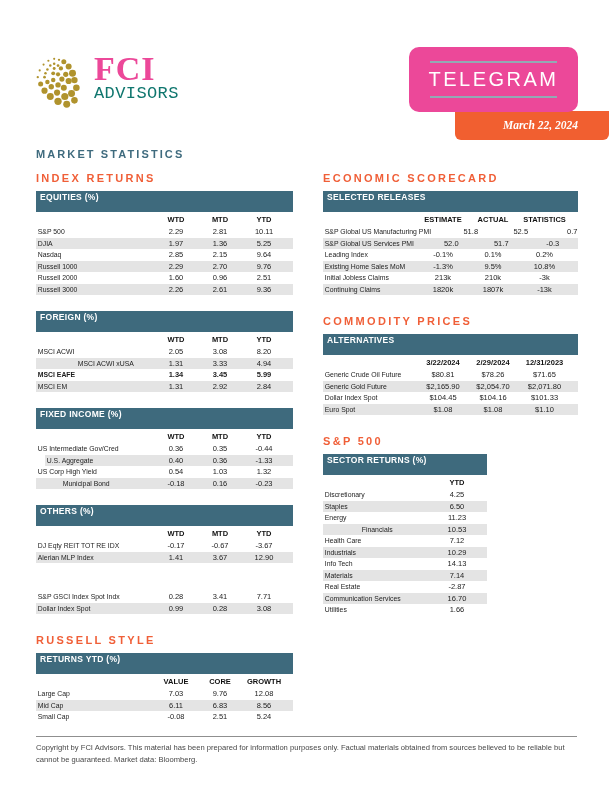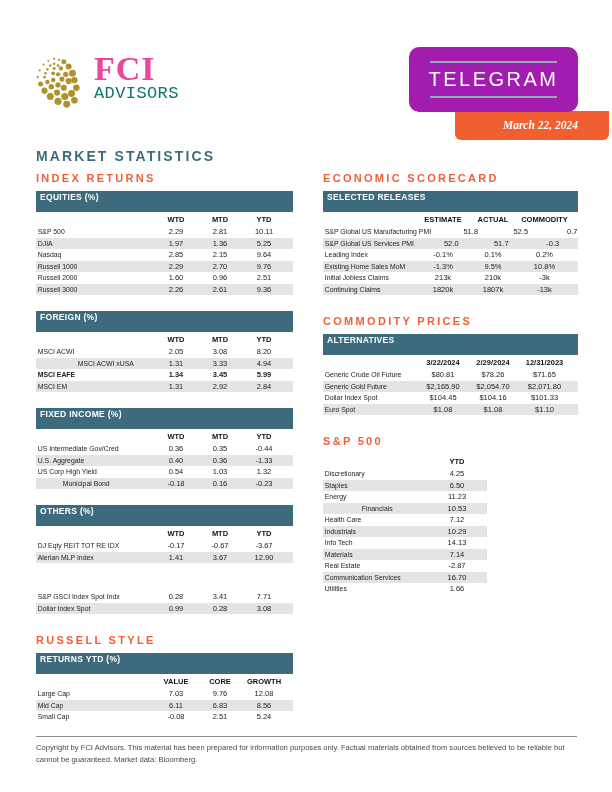--- a/index.html
+++ b/index.html
@@ -14,27 +14,27 @@
   .logo-text .l2{font-family:Liberation Mono, monospace;font-weight:400;font-size:17px;line-height:19px;color:#0f766e;letter-spacing:0.4px;text-align:center;}
   .banner-orange{
     position:absolute;left:455px;top:111px;width:154px;height:29px;
     background:#f15f30;border-radius:0 0 6px 6px;color:#fff;
     font-family:"Liberation Serif",serif;font-style:italic;font-weight:700;
     font-size:11.5px;line-height:29px;text-align:right;padding-right:0;box-sizing:border-box;
   }
   .banner-orange span{padding-right:31px;display:inline-block;}
   .banner-teal{
     position:absolute;left:409px;top:47px;width:169px;height:65px;
-    background:#a21caf;border-radius:10px;display:flex;flex-direction:column;
+    background:#ec4899;border-radius:10px;display:flex;flex-direction:column;
     justify-content:center;align-items:center;gap:5px;
   }
   .banner-rule{width:127px;height:2px;background:#93a9b4;}
   .banner-title{color:#fff;font-size:20px;letter-spacing:2.5px;font-weight:400;}
   .page-title{
-    position:absolute;left:36px;top:148px;font-size:14px;font-weight:700;
+    position:absolute;left:36px;top:148px;font-size:11px;font-weight:700;
     letter-spacing:2.1px;color:#3f6b7e;
   }
   
   .col{position:absolute;top:172px;}
   .col-left{left:36px;width:257px;}
   .col-right{left:323px;width:255px;}
   .section-heading{
     font-size:11px;font-weight:700;letter-spacing:2.3px;color:#f05f38;
     margin:20px 0 7px 0;white-space:nowrap;
   }
@@ -215,21 +215,21 @@
         <span class="num">WTD</span>
         <span class="num">MTD</span>
         <span class="num">YTD</span>
       </div>
       <div class="trow" style="grid-template-columns: 1fr 44px 44px 44px;">
         <span class="lbl">US Intermediate Gov/Cred</span>
         <span class="num">0.36</span>
         <span class="num">0.35</span>
         <span class="num">-0.44</span>
       </div>
-      <div class="trow stripe" style="grid-template-columns: 1fr 44px 44px 44px;">
+      <div class="trow stripe" style="grid-template-columns: 1fr 44px 44px 44px; margin-left: 9px;">
         <span class="lbl">U.S. Aggregate</span>
         <span class="num">0.40</span>
         <span class="num">0.36</span>
         <span class="num">-1.33</span>
       </div>
       <div class="trow" style="grid-template-columns: 1fr 44px 44px 44px;">
         <span class="lbl">US Corp High Yield</span>
         <span class="num">0.54</span>
         <span class="num">1.03</span>
         <span class="num">1.32</span>
@@ -304,21 +304,21 @@
     </div>
   </div>
 <div class="col col-right">
     <div class="section-heading">ECONOMIC SCORECARD</div>
     <div class="tblock">
       <div class="tbar">SELECTED RELEASES</div>
       <div class="thead" style="grid-template-columns: 1fr 50px 50px 53px;">
         <span class="lbl"></span>
         <span class="num">ESTIMATE</span>
         <span class="num">ACTUAL</span>
-        <span class="num">COMMODITY</span>
+        <span class="num">STATISTICS</span>
       </div>
       <div class="trow" style="grid-template-columns: 1fr 50px 50px 53px;">
         <span class="lbl">S&amp;P Global US Manufacturing PMI</span>
         <span class="num">51.8</span>
         <span class="num">52.5</span>
         <span class="num">0.7</span>
       </div>
       <div class="trow stripe" style="grid-template-columns: 1fr 50px 50px 53px;">
         <span class="lbl">S&amp;P Global US Services PMI</span>
         <span class="num">52.0</span>
@@ -379,20 +379,21 @@
       </div>
       <div class="trow stripe" style="grid-template-columns: 1fr 50px 50px 53px;">
         <span class="lbl">Euro Spot</span>
         <span class="num">$1.08</span>
         <span class="num">$1.08</span>
         <span class="num">$1.10</span>
       </div>
     </div>
     <div class="section-heading">S&amp;P 500</div>
     <div class="tblock narrow">
+      <div class="tbar">SECTOR RETURNS (%)</div>
       <div class="thead" style="grid-template-columns: 1fr 60px;">
         <span class="lbl"></span>
         <span class="num">YTD</span>
       </div>
       <div class="trow" style="grid-template-columns: 1fr 60px;">
         <span class="lbl">Discretionary</span>
         <span class="num">4.25</span>
       </div>
       <div class="trow stripe" style="grid-template-columns: 1fr 60px;">
         <span class="lbl">Staples</span>

